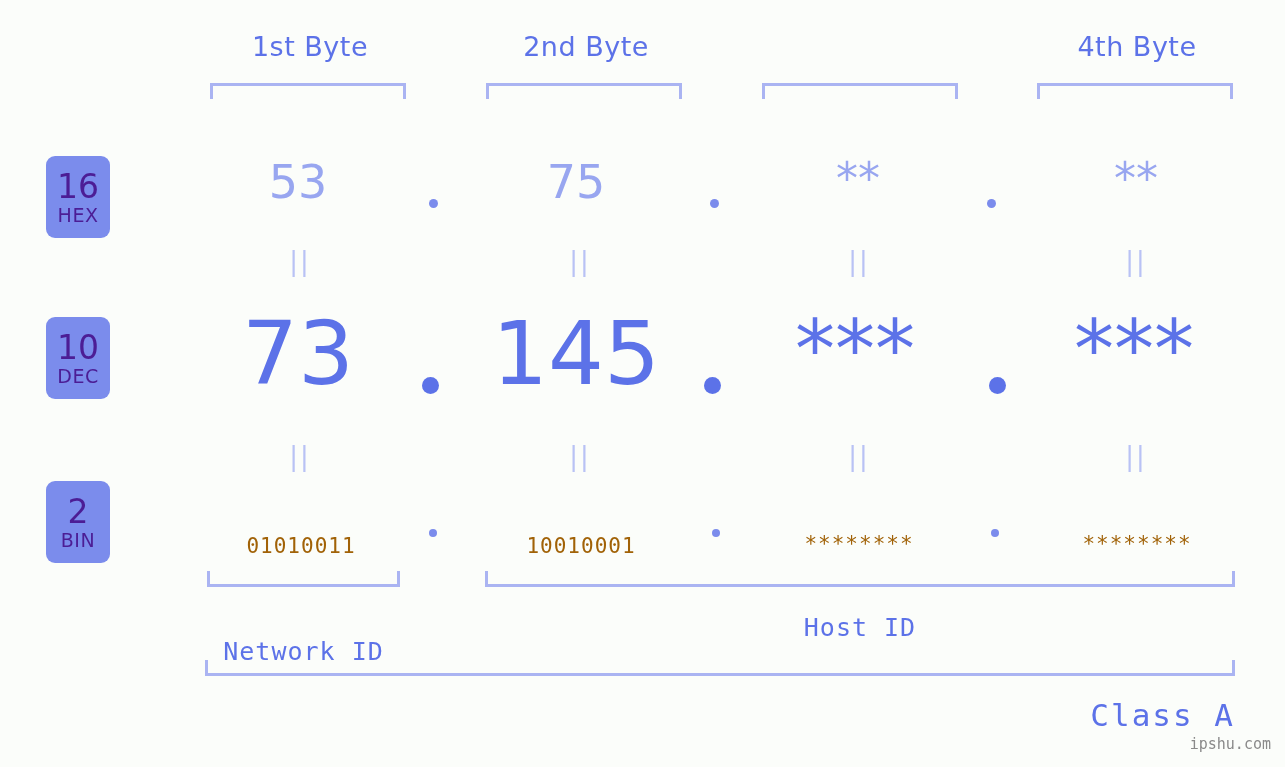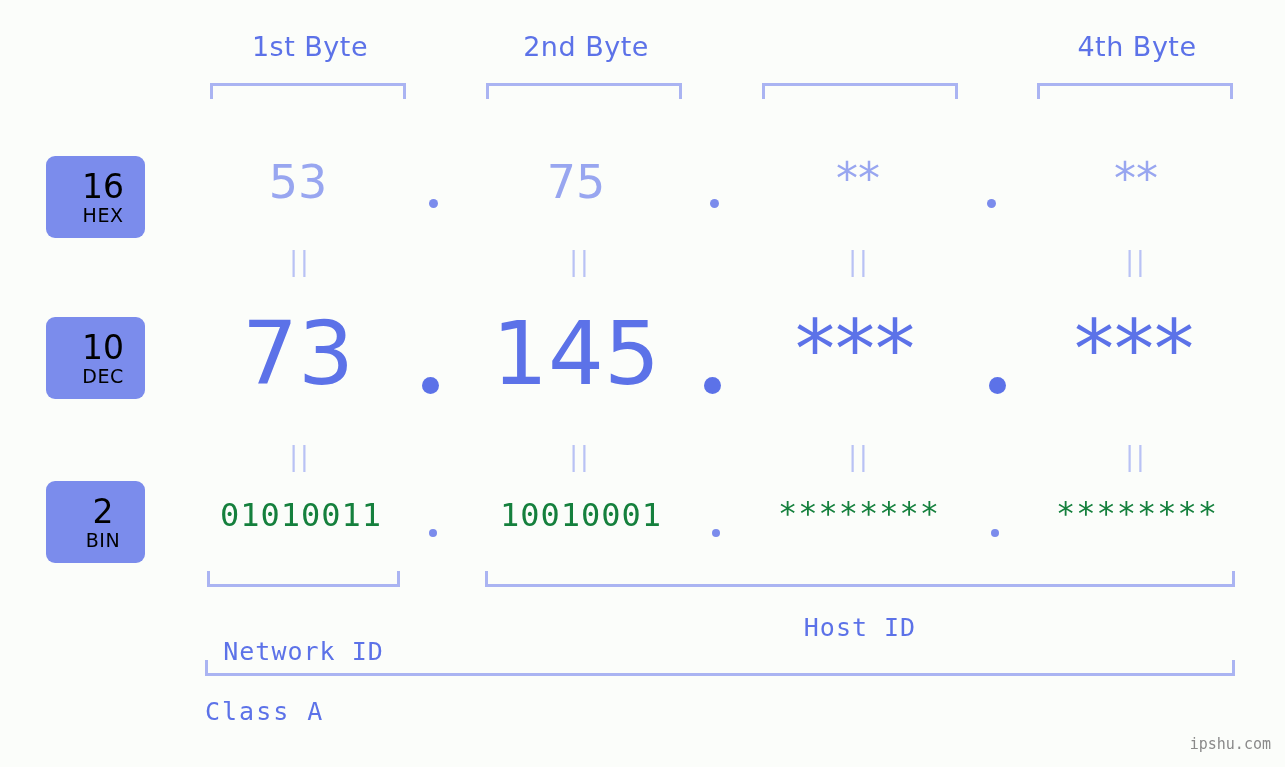--- a/index.html
+++ b/index.html
@@ -34,45 +34,45 @@
   .bracket-up{
     position:absolute;height:16px;
     border-bottom:3px solid #aab4f2;
     border-left:3px solid #aab4f2;
     border-right:3px solid #aab4f2;
     box-sizing:border-box;
   }
 
   
   .badge{
-    position:absolute;left:46px;width:84px;height:82px;
+    position:absolute;left:46px;width:64px;height:82px;
     background:#7b8cec;border-radius:9px;
     display:flex;flex-direction:column;
     align-items:center;justify-content:center;
-    color:#000000;line-height:1;padding-left:15px;
+    color:#4c1d95;line-height:1;
   }
   .badge .num{font-size:33px;font-weight:400;letter-spacing:0px;}
   .badge .nm{font-size:19px;font-weight:400;margin-top:3px;letter-spacing:.5px;}
 
   
   .cell{
     position:absolute;width:196px;text-align:center;
     white-space:nowrap;line-height:1;
   }
   .hexrow .cell{
     font-family:"DejaVu Sans", sans-serif;
     font-size:46px;color:#98a6f0;
   }
   .decrow .cell{
     font-family:"DejaVu Sans", sans-serif;
     font-size:88px;color:#5c72e8;
   }
   .binrow .cell{
     font-family:"DejaVu Sans Mono", monospace;
-    font-size:32px;color:#15803d;letter-spacing:1px;
+    font-size:21px;color:#a16207;letter-spacing:1px;margin-top:37px;
   }
   .decrow .cell.mask{font-size:80px;}
   .hexrow .cell.mask{font-size:44px;}
 
   
   .dot{position:absolute;border-radius:50%;}
   .dot-hex{width:9px;height:9px;background:#7b8cec;}
   .dot-dec{width:17px;height:17px;background:#5c72e8;}
   .dot-bin{width:8px;height:8px;background:#7b8cec;}
 
@@ -83,23 +83,23 @@
     font-size:26px;color:#b9c2f5;line-height:1;letter-spacing:2px;
   }
 
   
   .idlabel{
     position:absolute;text-align:center;
     font-family:"DejaVu Sans Mono", monospace;
     font-size:25px;color:#5c72e8;letter-spacing:1px;white-space:nowrap;
   }
   .classlabel{
-    position:absolute;text-align:left;
+    position:absolute;text-align:right;
     font-family:"DejaVu Sans Mono", monospace;
-    font-size:25px;color:#5c72e8;letter-spacing:2px;white-space:nowrap;
+    font-size:31px;color:#5c72e8;letter-spacing:2px;white-space:nowrap;
   }
   .watermark{
     position:absolute;right:14px;bottom:14px;
     font-family:"DejaVu Sans Mono", monospace;
     font-size:15px;color:#8a8a8a;letter-spacing:0px;
   }
 </style>
 </head>
 <body>
 

